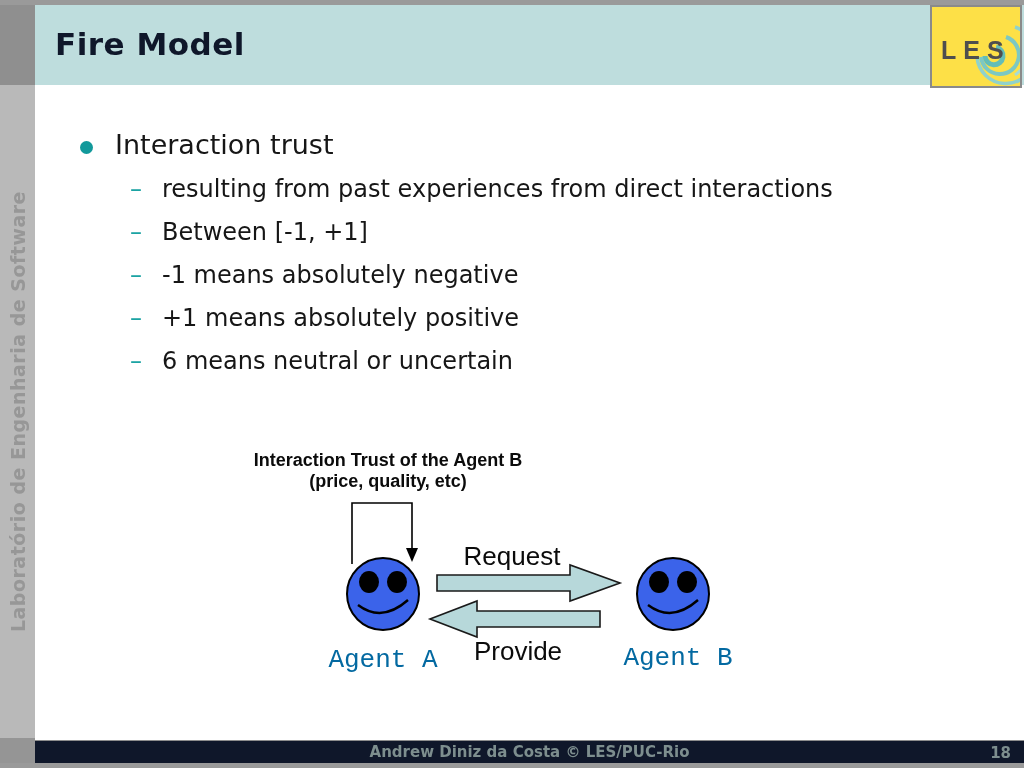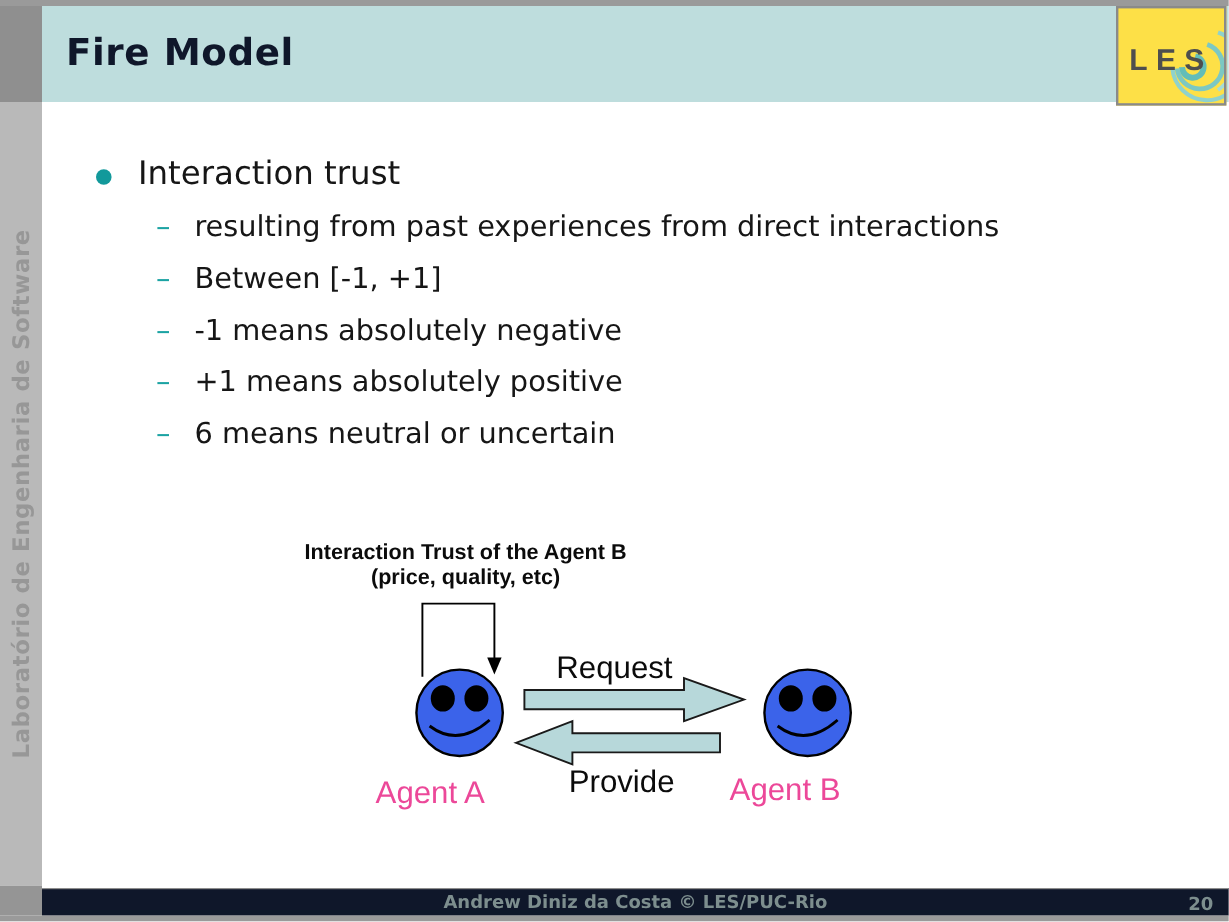--- a/index.html
+++ b/index.html
@@ -37,21 +37,21 @@
   .sub-dash { color:#1ba3a3; font-size:24px; width:32px; }
   .sub-text { font-size:24px; color:#161616; }
 
   
   #diagram-caption { left:228px; top:450px; width:320px; text-align:center;
                      font-family:"Liberation Sans", sans-serif; font-weight:bold;
                      font-size:18px; color:#0b0b0b; line-height:21px; }
   .face { width:78px; height:78px; }
   #agent-a-face { left:344px; top:555px; }
   #agent-b-face { left:634px; top:555px; }
-  .agent-label { font-family:Liberation Sans, sans-serif; font-size:26px; color:#ec4899; width:140px; text-align:left; }
+  .agent-label { font-family:Liberation Mono, monospace; font-size:26px; color:#0369a1; width:140px; text-align:center; }
   #agent-a-label { left:313px; top:645px; }
   #agent-b-label { left:608px; top:643px; }
   #request-label { left:437px; top:541px; width:150px; text-align:center;
                    font-family:"Liberation Sans", sans-serif; font-size:26px; color:#0b0b0b; }
   #provide-label { left:443px; top:636px; width:150px; text-align:center;
                    font-family:"Liberation Sans", sans-serif; font-size:26px; color:#0b0b0b; }
   #loop-svg { left:345px; top:498px; }
   #request-arrow { left:435px; top:560px; }
   #provide-arrow { left:425px; top:598px; }
 
@@ -145,15 +145,15 @@
 <svg class="abs" id="provide-arrow" width="180" height="42" viewBox="0 0 180 42">
   <polygon points="5,21 52,3 52,13 175,13 175,29 52,29 52,39" fill="#b7d8da" stroke="#1a1a1a" stroke-width="1.6"></polygon>
 </svg>
 
 <div class="abs" id="provide-label">Provide</div>
 <div class="abs agent-label" id="agent-a-label">Agent A</div>
 <div class="abs agent-label" id="agent-b-label">Agent B</div>
 
 <div class="abs" id="footer-bar">
   <div id="footer-text">Andrew Diniz da Costa © LES/PUC-Rio</div>
-  <div id="page-number">20</div>
+  <div id="page-number">18</div>
 </div>
 <div class="abs" id="bottom-strip"></div>
 
 </body></html>

